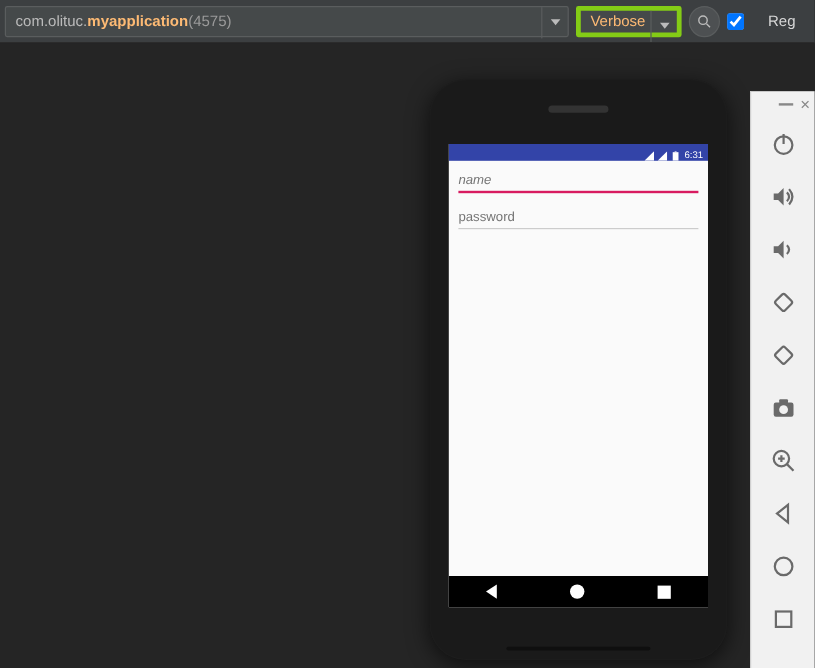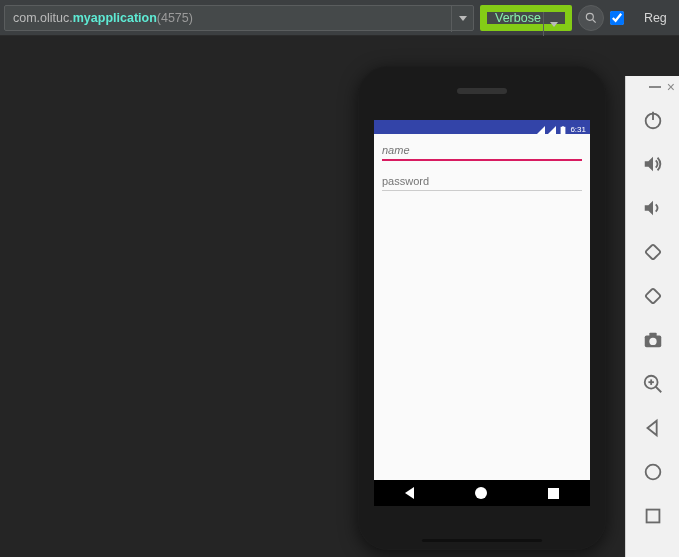--- a/index.html
+++ b/index.html
@@ -30,42 +30,42 @@
     border: 1px solid #5a5d5e;
     border-radius: 2px;
     height: 26px;
     display: flex;
     align-items: center;
     padding: 0 8px;
     color: #bbb;
     min-width: 470px;
     position: relative;
   }
-  .app-select .bold { color: #5eead4; font-weight: 600; text-align: center; }
+  .app-select .bold { color: #fdba74; font-weight: 600; text-align: center; }
   .app-select .pid { color: #9a9a9a; }
   .dropdown-caret {
     width: 22px; height: 26px;
     border-left: 1px solid #5a5d5e;
     display: flex; align-items: center; justify-content: center;
     position: absolute; right: 0; top: 0;
   }
   .caret-shape {
     width: 0; height: 0;
     border-left: 4px solid transparent;
     border-right: 4px solid transparent;
     border-top: 5px solid #bbb;
   }
   .level-select {
     background: #45494a;
-    border: 7px solid #84cc16;
+    border: 4px solid #84cc16;
     border-radius: 2px;
     height: 26px;
     display: flex; align-items: center;
     padding: 0 24px 0 8px;
-    color: #86efac;
+    color: #fdba74;
     position: relative;
     min-width: 88px;
   }
   .search-btn {
     width: 26px; height: 26px;
     background: #4d5052;
     border: 1px solid #5a5d5e;
     border-radius: 13px;
     display: flex; align-items: center; justify-content: center;
     color: #bbb;

